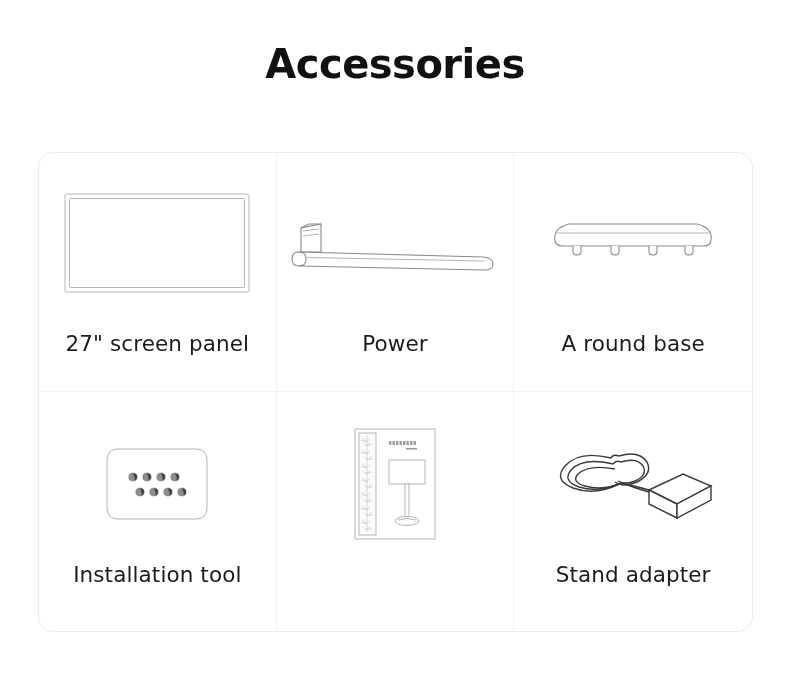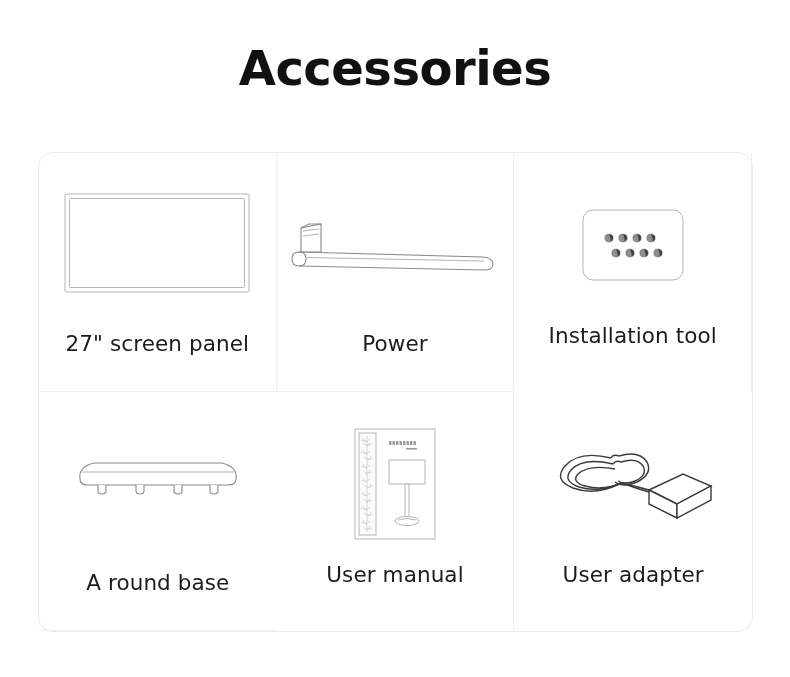--- a/index.html
+++ b/index.html
@@ -15,21 +15,21 @@
     font-family: "DejaVu Sans", "Liberation Sans", sans-serif;
     color: #1a1a1a;
   }
 
   .page-title {
     position: absolute;
     left: 0;
     top: 42px;
     width: 790px;
     text-align: center;
-    font-size: 48px;
+    font-size: 40px;
     font-weight: bold;
     letter-spacing: -0.5px;
     color: #111111;
     line-height: 1.1;
   }
 
   .accessory-card {
     position: absolute;
     left: 38px;
     top: 152px;
@@ -127,20 +127,36 @@
           <path d="M16 46 L32 44" class="ln-light"></path>
 
           <path d="M12 62 Q5 62 5 69 Q5 76 12 76 L196 80 Q206 80.5 206 74 Q206 68 196 67 Z" class="ln fill-w"></path>
           <path d="M12 62 Q19 62 19 69 Q19 76 12 76" class="ln"></path>
           <path d="M20 67.5 L197 71" class="ln-light"></path>
         </svg>
       </div>
       <div class="cell-label">Power</div>
     </div>
 
+    <div class="cell row-1 col-3">
+      <div class="art">
+        <svg width="180" height="108" viewBox="0 0 180 108" aria-hidden="true">
+
+          <path d="M12 50 Q10 38 26 34 L154 34 Q170 38 168 50 Q168 56 160 56 L20 56 Q12 56 12 50 Z" class="ln fill-w"></path>
+          <path d="M14 43 L166 43" class="ln-light"></path>
+
+          <path d="M30 56 L30 62 Q30 65 34 65 Q38 65 38 62 L38 56" class="ln fill-w"></path>
+          <path d="M68 56 L68 62 Q68 65 72 65 Q76 65 76 62 L76 56" class="ln fill-w"></path>
+          <path d="M106 56 L106 62 Q106 65 110 65 Q114 65 114 62 L114 56" class="ln fill-w"></path>
+          <path d="M142 56 L142 62 Q142 65 146 65 Q150 65 150 62 L150 56" class="ln fill-w"></path>
+        </svg>
+      </div>
+      <div class="cell-label">A round base</div>
+    </div>
+
     <div class="cell row-2 col-1">
       <div class="art">
         <svg width="104" height="74" viewBox="0 0 104 74" aria-hidden="true">
           <rect x="2" y="2" width="100" height="70" rx="10" class="ln-light fill-w"></rect>
           <g>
             <g transform="translate(24,26)">
               <ellipse cx="4" cy="4" rx="4.2" ry="4" class="screw-body"></ellipse>
               <path d="M4 0.3 q4 0.6 4 3.7 q0 2.4 -2.4 3.4 l0 -3 z" class="screw-head"></path>
             </g>
             <g transform="translate(38,26)">
@@ -168,36 +184,20 @@
               <path d="M4 0.3 q4 0.6 4 3.7 q0 2.4 -2.4 3.4 l0 -3 z" class="screw-head"></path>
             </g>
             <g transform="translate(73,41)">
               <ellipse cx="4" cy="4" rx="4.2" ry="4" class="screw-body"></ellipse>
               <path d="M4 0.3 q4 0.6 4 3.7 q0 2.4 -2.4 3.4 l0 -3 z" class="screw-head"></path>
             </g>
           </g>
         </svg>
       </div>
       <div class="cell-label">Installation tool</div>
-    </div>
-
-    <div class="cell row-1 col-3">
-      <div class="art">
-        <svg width="180" height="108" viewBox="0 0 180 108" aria-hidden="true">
-
-          <path d="M12 50 Q10 38 26 34 L154 34 Q170 38 168 50 Q168 56 160 56 L20 56 Q12 56 12 50 Z" class="ln fill-w"></path>
-          <path d="M14 43 L166 43" class="ln-light"></path>
-
-          <path d="M30 56 L30 62 Q30 65 34 65 Q38 65 38 62 L38 56" class="ln fill-w"></path>
-          <path d="M68 56 L68 62 Q68 65 72 65 Q76 65 76 62 L76 56" class="ln fill-w"></path>
-          <path d="M106 56 L106 62 Q106 65 110 65 Q114 65 114 62 L114 56" class="ln fill-w"></path>
-          <path d="M142 56 L142 62 Q142 65 146 65 Q150 65 150 62 L150 56" class="ln fill-w"></path>
-        </svg>
-      </div>
-      <div class="cell-label">A round base</div>
     </div>
 
     <div class="cell row-2 col-2">
       <div class="art">
         <svg width="82" height="112" viewBox="0 0 82 112" aria-hidden="true">
           <rect x="1" y="1" width="80" height="110" class="ln-light fill-w"></rect>
 
           <rect x="5" y="5" width="17" height="102" class="ln-light fill-faint"></rect>
           <g class="leaf">
             <path d="M7 12 q5 3 9 -1 M9 10 q1 4 4 4"></path>
@@ -228,21 +228,20 @@
             <rect x="59.5" y="13" width="2.4" height="4"></rect>
             <rect x="52" y="20" width="11" height="1.6"></rect>
           </g>
 
           <rect x="35" y="32" width="36" height="24" class="ln-light fill-w"></rect>
           <rect x="51" y="56" width="4" height="34" class="ln-light fill-w"></rect>
           <ellipse cx="53" cy="93" rx="12" ry="4.5" class="ln-light fill-w"></ellipse>
           <path d="M44 92 q9 -3 18 0" class="ln-light"></path>
         </svg>
       </div>
-      <div class="cell-label">User manual</div>
     </div>
 
     <div class="cell row-2 col-3">
       <div class="art">
         <svg width="168" height="96" viewBox="0 0 168 96" aria-hidden="true">
 
           <g class="ln-dark">
             <path d="M62 22 Q30 14 16 30 Q4 44 24 52 Q46 60 70 48"></path>
             <path d="M64 28 Q34 21 22 34 Q13 45 30 51 Q50 57 72 47"></path>
             <path d="M66 33 Q40 28 29 38 Q22 46 36 50 Q54 55 73 47"></path>
@@ -252,17 +251,17 @@
             <path d="M64 28 Q67 24 72 26"></path>
             <path d="M73 47 Q86 52 100 56"></path>
             <path d="M72 47 Q86 50 100 54"></path>
           </g>
 
           <path d="M100 54 L134 38 L162 50 L128 68 Z" class="ln-dark fill-w"></path>
           <path d="M100 54 L100 68 L128 82 L128 68 Z" class="ln-dark fill-w"></path>
           <path d="M128 68 L128 82 L162 64 L162 50 Z" class="ln-dark fill-w"></path>
         </svg>
       </div>
-      <div class="cell-label">User adapter</div>
+      <div class="cell-label">Stand adapter</div>
     </div>
 
   </div>
 </div>
 
 </body></html>

